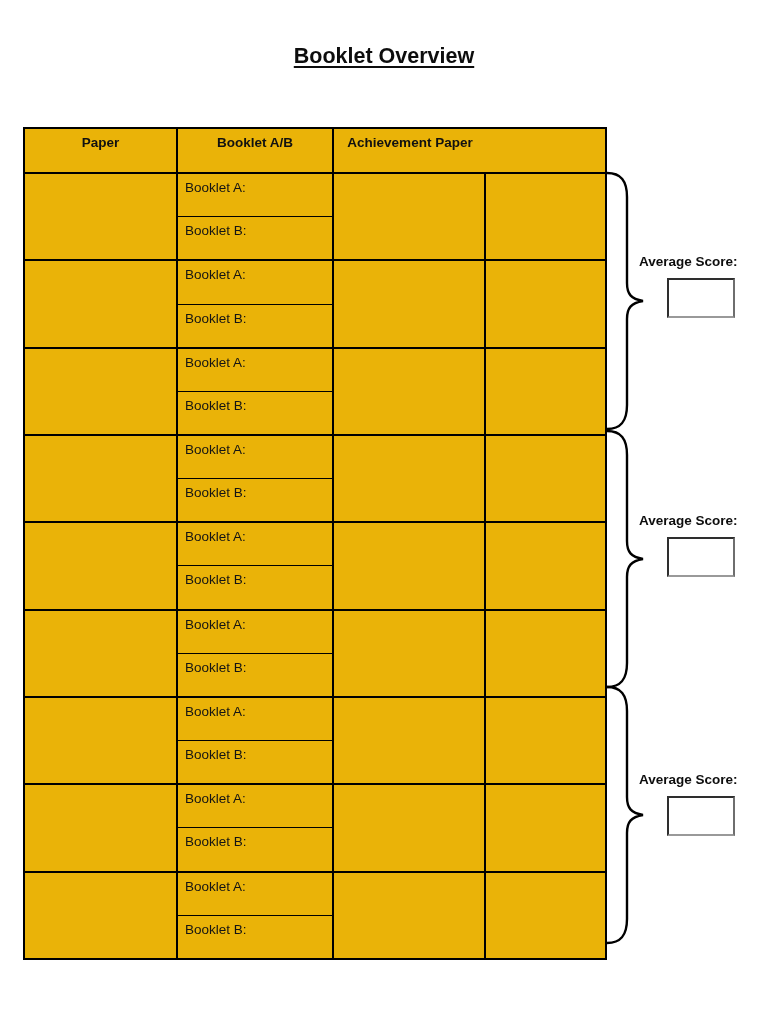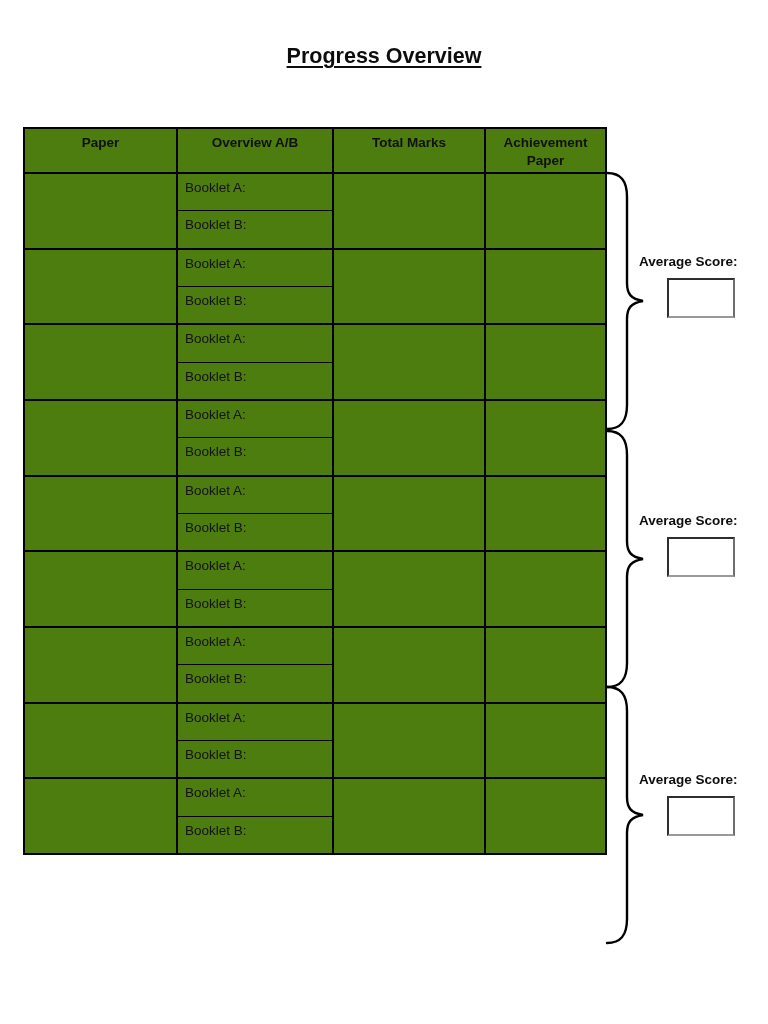--- a/index.html
+++ b/index.html
@@ -24,26 +24,26 @@
     text-decoration: underline;
     text-decoration-thickness: 2px;
     text-underline-offset: 3px;
     color: #0d0d0d;
   }
   .table {
     position: absolute;
     left: 23px;
     top: 127px;
     width: 584px;
-    height: 728px;
+    height: 833px;
     border: 2px solid #000000;
     box-sizing: border-box;
     display: flex;
     flex-direction: column;
-    background: #4d7c0f;
+    background: #eab308;
   }
   .thead {
     flex: none;
     height: 43px;
     display: grid;
     grid-template-columns: 153px 156px 152px 1fr;
     border-bottom: 2px solid #000000;
   }
   .th {
     border-right: 2px solid #000000;
@@ -115,27 +115,26 @@
     background: #ffffff;
     font-size: 13px;
     line-height: 38px;
   }
 </style>
 </head>
 <body>
 
 <div class="page">
 
-  <h1 class="title">Progress Overview</h1>
+  <h1 class="title">Booklet Overview</h1>
 
   <div class="table">
     <div class="thead">
       <div class="th">Paper</div>
-      <div class="th">Overview A/B</div>
-      <div class="th">Total Marks</div>
+      <div class="th">Booklet A/B</div>
       <div class="th">Achievement Paper</div>
     </div>
     <div class="tbody">
         <div class="trow">
           <div class="td"></div>
           <div class="td booklet-cell">
             <div class="sub sub-a">Booklet A:</div>
             <div class="sub">Booklet B:</div>
           </div>
           <div class="td"></div>

